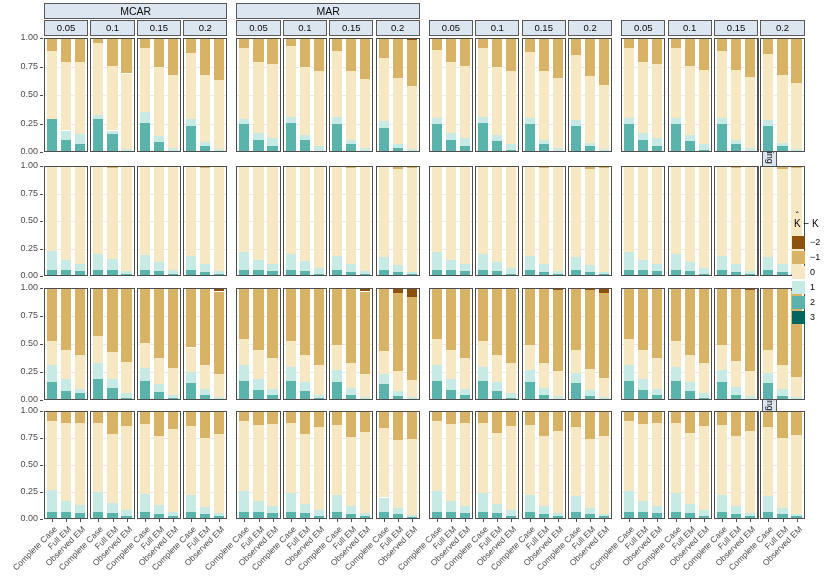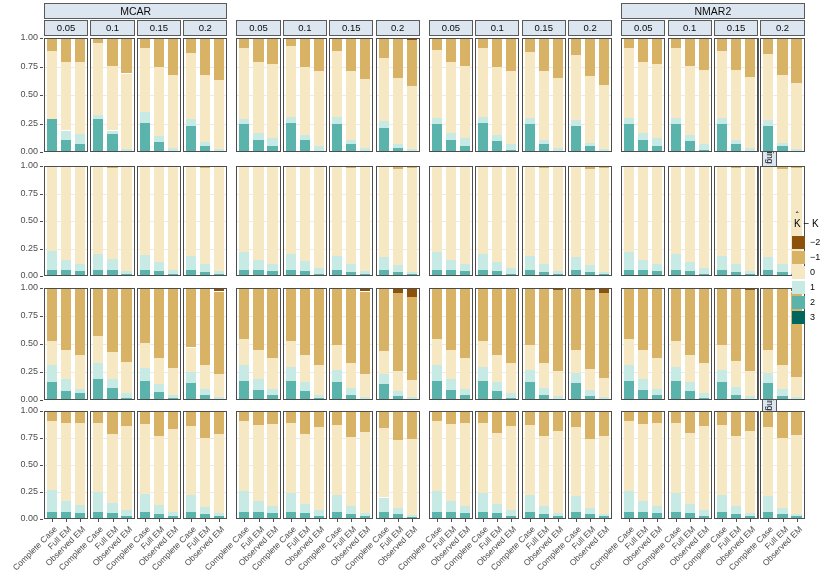--- a/index.html
+++ b/index.html
@@ -64,22 +64,22 @@
     font-size:9px;line-height:1;
   }
 </style>
 </head>
 <body>
 
 <div id="stage">
     <div class="abs strip top-outer" style="left: 44px; top: 3px; width: 183.4px; height: 16px;">
       <span>MCAR</span>
     </div>
-    <div class="abs strip top-outer" style="left: 621.2px; top: 3px; width: 183.4px; height: 16px;">
-      <span>NMAR2</span>
+    <div class="abs strip top-outer" style="left: 236.4px; top: 3px; width: 183.4px; height: 16px;">
+      <span>MAR</span>
     </div>
     <div class="abs strip top-inner" style="left: 44px; top: 20px; width: 44.2px; height: 16px;">
       <span>0.05</span>
     </div>
     <div class="abs strip top-inner" style="left: 90.4px; top: 20px; width: 44.2px; height: 16px;">
       <span>0.1</span>
     </div>
     <div class="abs strip top-inner" style="left: 136.8px; top: 20px; width: 44.2px; height: 16px;">
       <span>0.15</span>
     </div>

